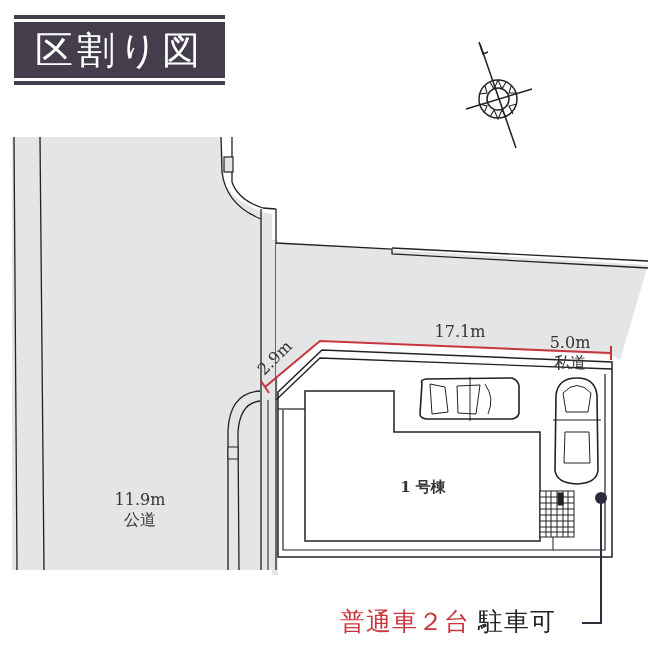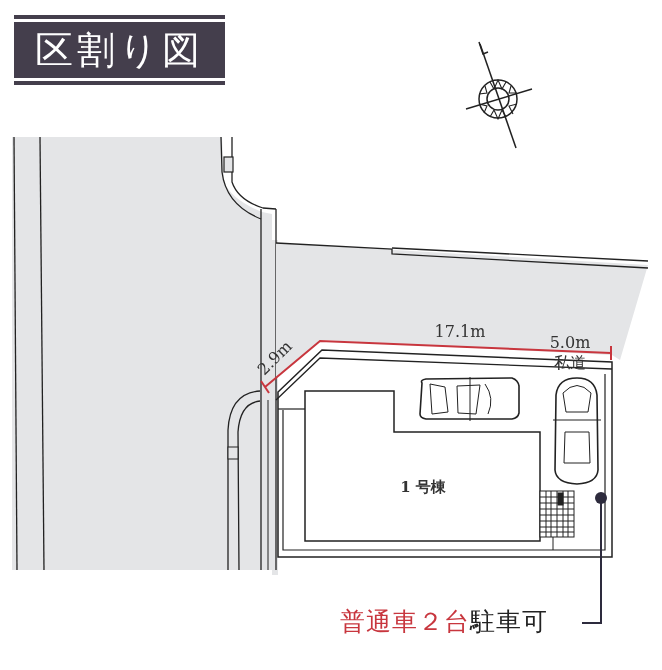--- a/index.html
+++ b/index.html
@@ -10,21 +10,21 @@
   #title-box .bar.top { top:0; height:4px; }
   #title-box .bar.main { top:7px; height:56px; }
   #title-box .bar.bottom { top:66px; height:4px; }
   #title-text { position:absolute; left:0; top:7px; width:211px; height:56px;
         line-height:56px; text-align:center; color:#ffffff; font-size:38px;
         letter-spacing:4px; font-weight:300; }
   svg#plan { position:absolute; left:0; top:0; }
   .lbl { position:absolute; color:#333; font-size:16px; text-align:center; line-height:20px; }
   #caption { position:absolute; left:340px; top:605px; font-size:25px; letter-spacing:1px; }
   #caption .red { color:#c8363e; }
-  #caption .black { color:#222; }
+  #caption .black { color:#222;margin-left:8px; }
 </style>
 </head>
 <body>
 
 <div id="title-box">
   <div class="bar top"></div>
   <div class="bar main"></div>
   <div class="bar bottom"></div>
   <div id="title-text">区割り図</div>
 </div>
@@ -112,20 +112,22 @@
     <line x1="480" y1="44" x2="516" y2="148"></line>
     <line x1="466" y1="109" x2="532" y2="89"></line>
     <path d="M479,42 L483,54 L488,52"></path>
     <circle cx="498" cy="99" r="19"></circle>
     <circle cx="498" cy="99" r="11"></circle>
     <path d="M490,82 L494,89 L498,80 L502,89 L506,82 M511,86 L509,93 L517,93 M517,104 L509,106 L513,114 M506,117 L502,110 L498,119 L494,110 L490,117 M484,113 L487,106 L479,104 M479,94 L487,93 L485,86" stroke-width="1.1"></path>
   </g>
 </svg>
 
 <div class="lbl" style="left:85px;top:490px;width:110px;">
+  <div>11.9m</div>
+  <div>公道</div>
 </div>
 <div class="lbl" style="left:530px;top:285px;width:80px;margin-top:48px;">
   <div>5.0m</div>
   <div>私道</div>
 </div>
 <div class="lbl" style="left:425px;top:322px;width:70px;">17.1m</div>
 <div class="lbl" style="left:250px;top:348px;width:50px;transform:rotate(-45deg);">2.9m</div>
 <div class="lbl" style="left:378px;top:477px;width:90px;font-size:15px;font-weight:bold;">1 号棟</div>
 
 <div id="caption">

